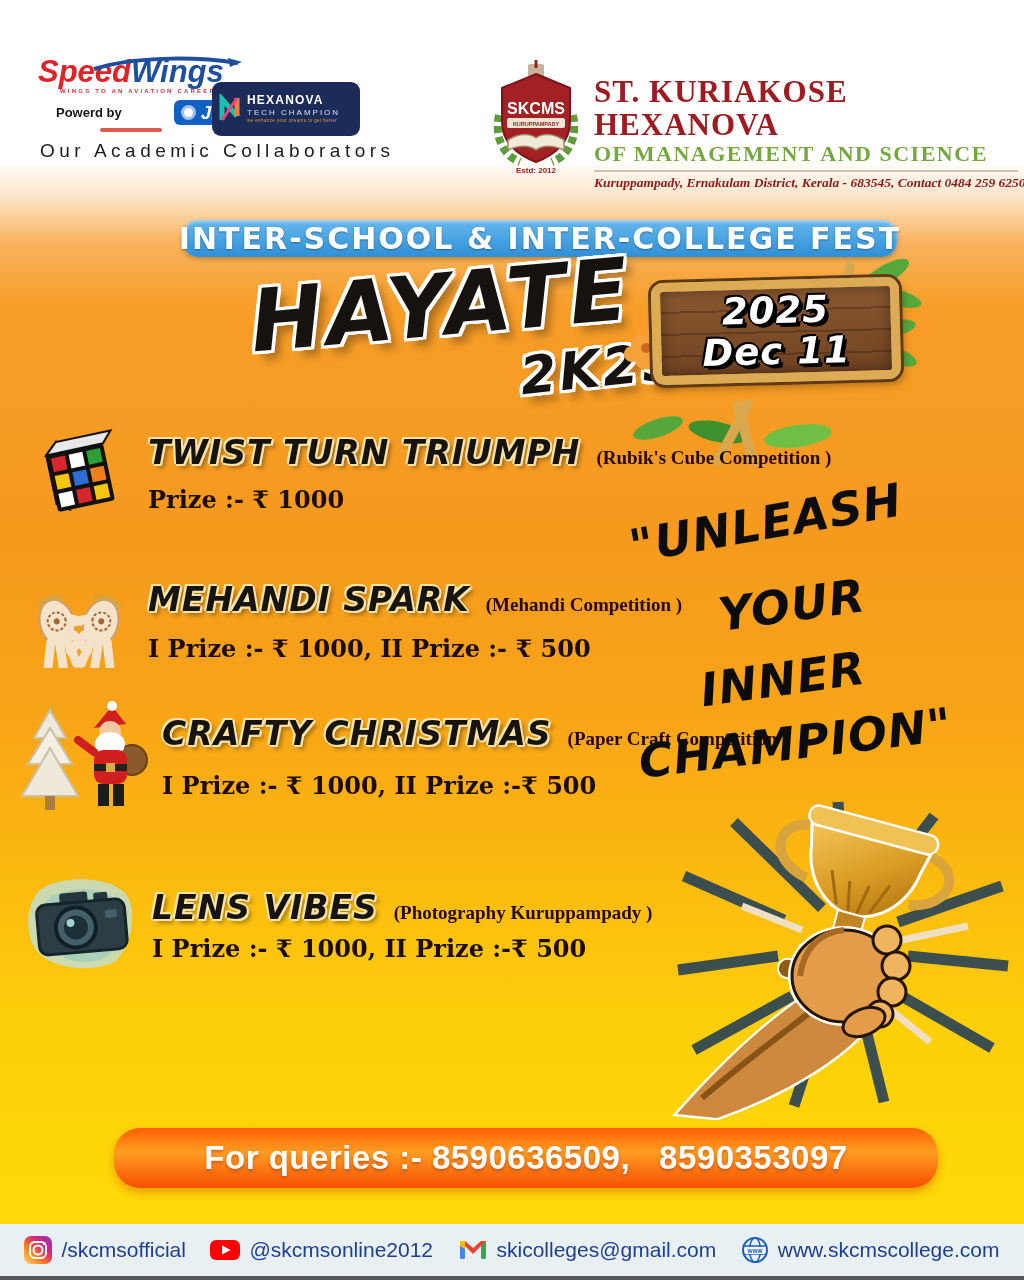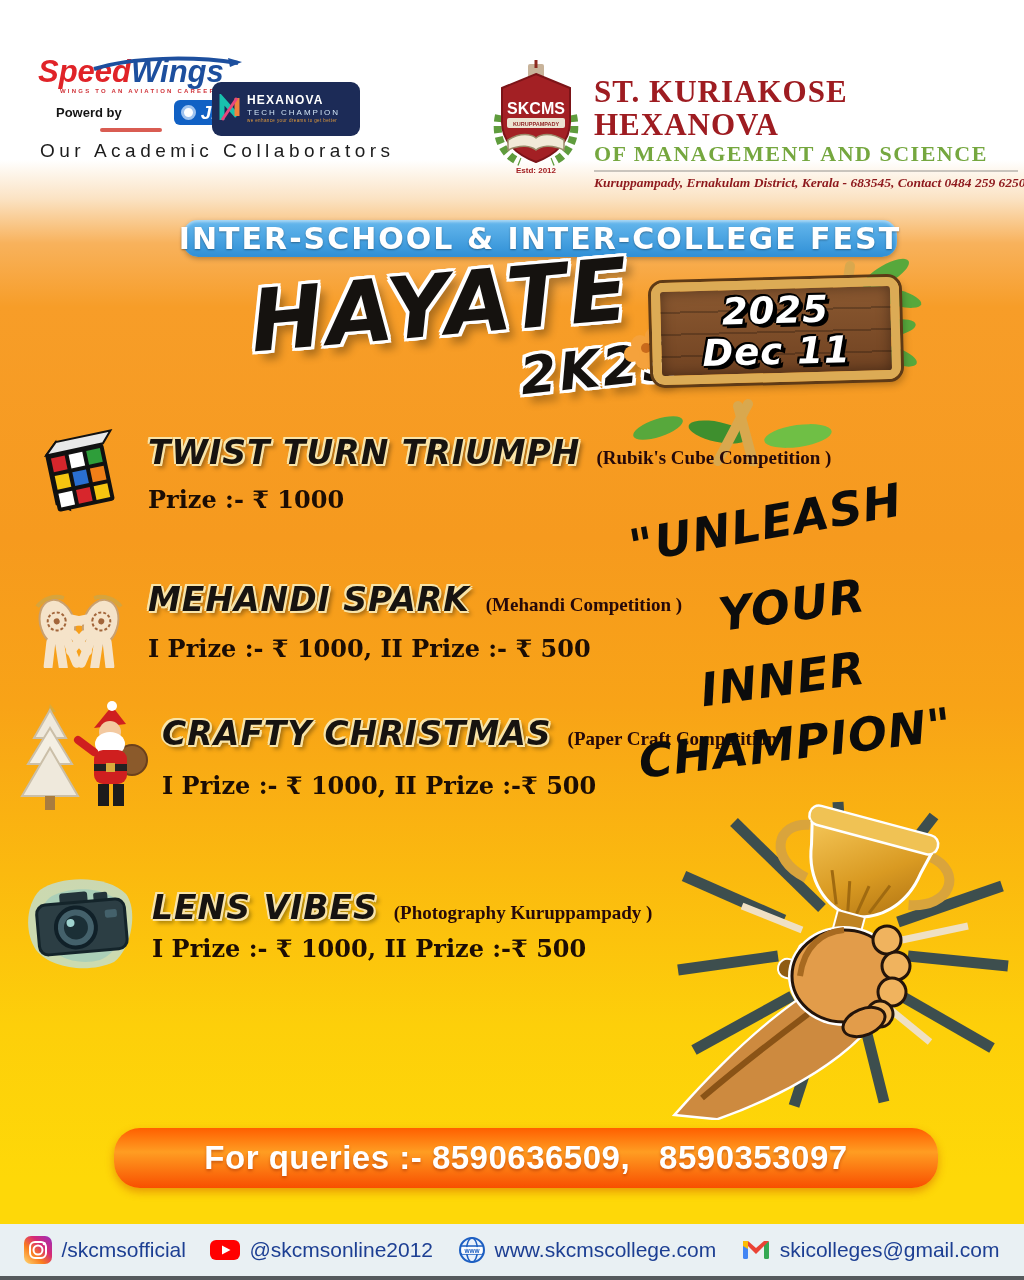--- a/index.html
+++ b/index.html
@@ -414,35 +414,35 @@
       <span class="footer-text">/skcmsofficial</span>
     </div>
     <div class="footer-item">
       <svg width="30" height="28" viewBox="0 0 30 28">
         <rect y="4" width="30" height="20" rx="6" fill="#ff0000"></rect>
         <polygon points="12,9.5 12,18.5 20.5,14" fill="#fff"></polygon>
       </svg>
       <span class="footer-text">@skcmsonline2012</span>
     </div>
     <div class="footer-item">
+      <svg width="30" height="24" viewBox="0 0 30 24">
+        <rect x="2" y="3" width="5" height="18" rx="1.5" fill="#4285f4"></rect>
+        <rect x="23" y="3" width="5" height="18" rx="1.5" fill="#34a853"></rect>
+        <path d="M2,3 L7,3 L15,10 L23,3 L28,3 L15,16 Z" fill="#ea4335"></path>
+        <path d="M2,3 L2,8 L7,11 L7,3 Z" fill="#fbbc05"></path>
+      </svg>
+      <span class="footer-text">skicolleges@gmail.com</span>
+    </div>
+    <div class="footer-item">
       <svg width="28" height="28" viewBox="0 0 28 28">
         <circle cx="14" cy="14" r="12" fill="#eaf2fb" stroke="#1d5fc2" stroke-width="2"></circle>
         <ellipse cx="14" cy="14" rx="5.5" ry="12" fill="none" stroke="#1d5fc2" stroke-width="1.5"></ellipse>
         <line x1="2.5" y1="10" x2="25.5" y2="10" stroke="#1d5fc2" stroke-width="1.5"></line>
         <line x1="2.5" y1="18" x2="25.5" y2="18" stroke="#1d5fc2" stroke-width="1.5"></line>
         <rect x="4" y="11" width="20" height="7" fill="#fff" opacity=".9"></rect>
         <text x="14" y="16.6" text-anchor="middle" font-size="6.5" font-weight="bold" fill="#1d5fc2" font-family="Liberation Sans, sans-serif">www</text>
       </svg>
       <span class="footer-text">www.skcmscollege.com</span>
     </div>
-    <div class="footer-item">
-      <svg width="30" height="24" viewBox="0 0 30 24">
-        <rect x="2" y="3" width="5" height="18" rx="1.5" fill="#4285f4"></rect>
-        <rect x="23" y="3" width="5" height="18" rx="1.5" fill="#34a853"></rect>
-        <path d="M2,3 L7,3 L15,10 L23,3 L28,3 L15,16 Z" fill="#ea4335"></path>
-        <path d="M2,3 L2,8 L7,11 L7,3 Z" fill="#fbbc05"></path>
-      </svg>
-      <span class="footer-text">skicolleges@gmail.com</span>
-    </div>
   </div>
   <div class="footer-edge"></div>
 
 </div>
 
 </body></html>

